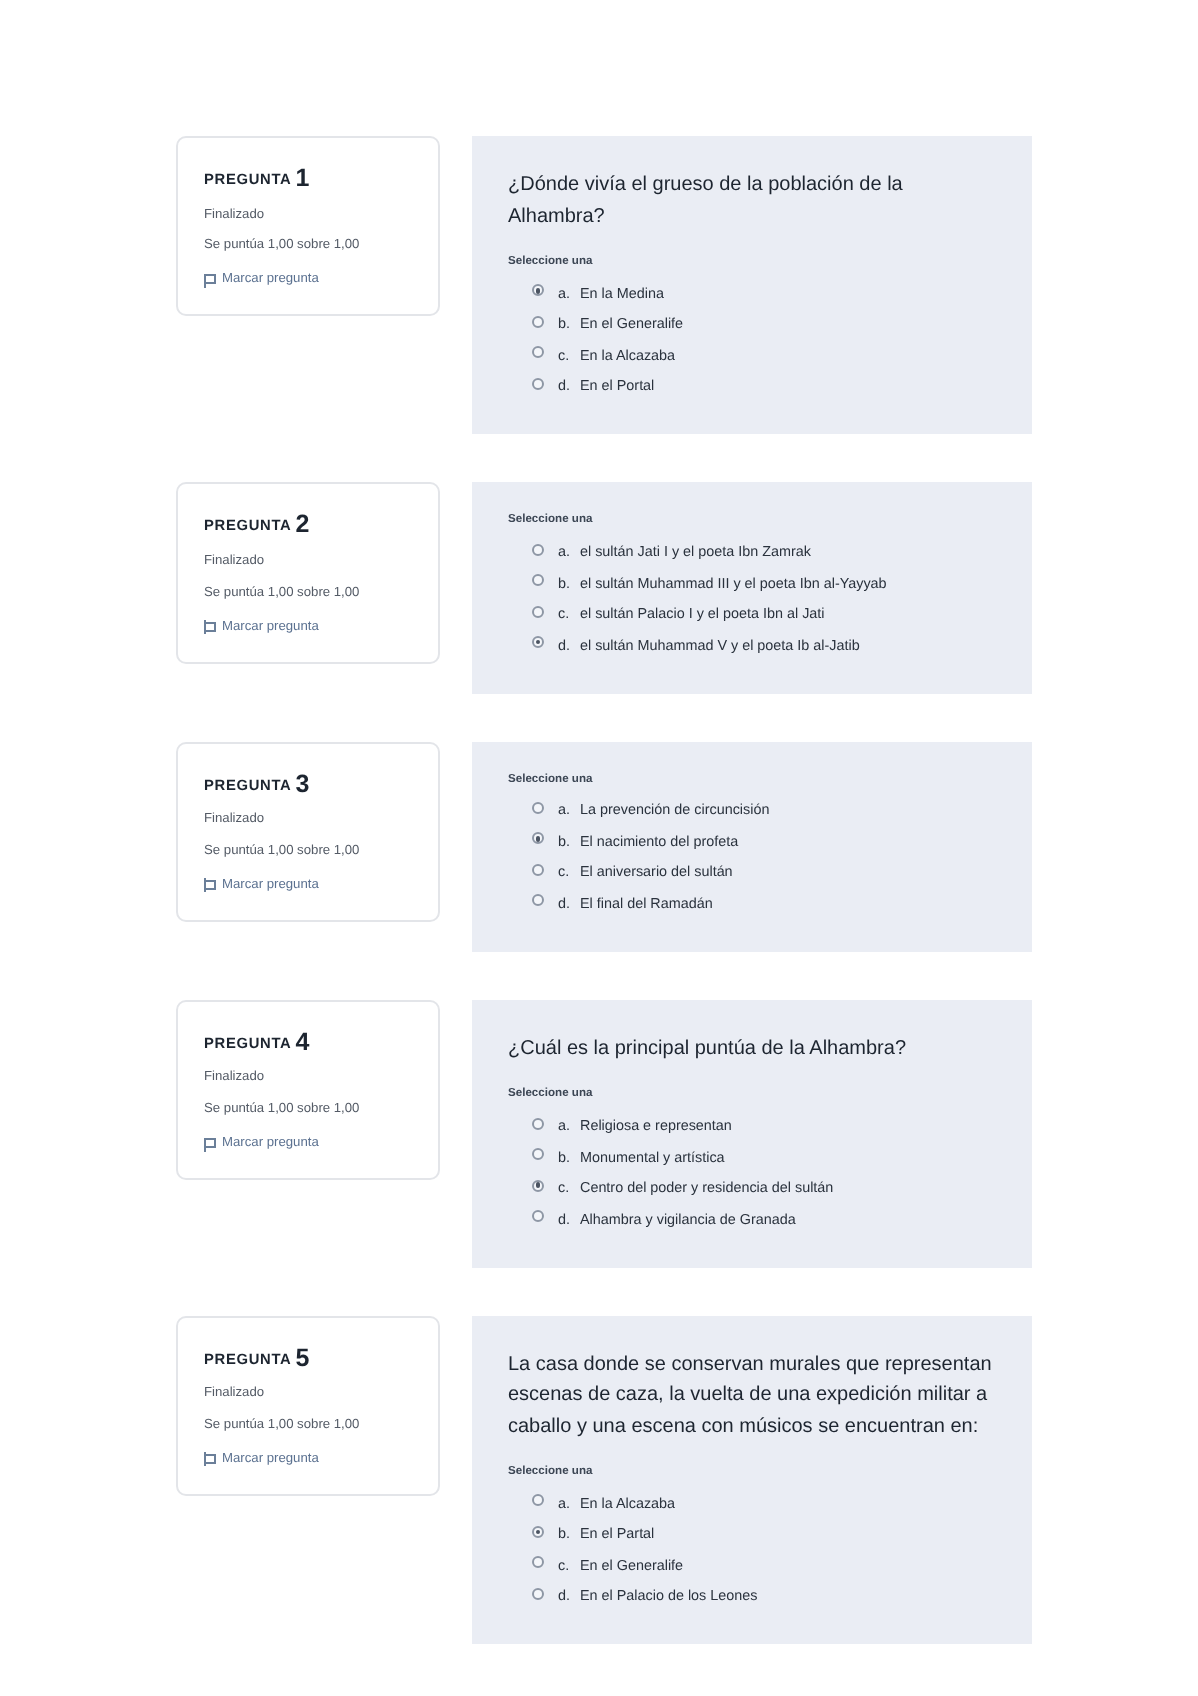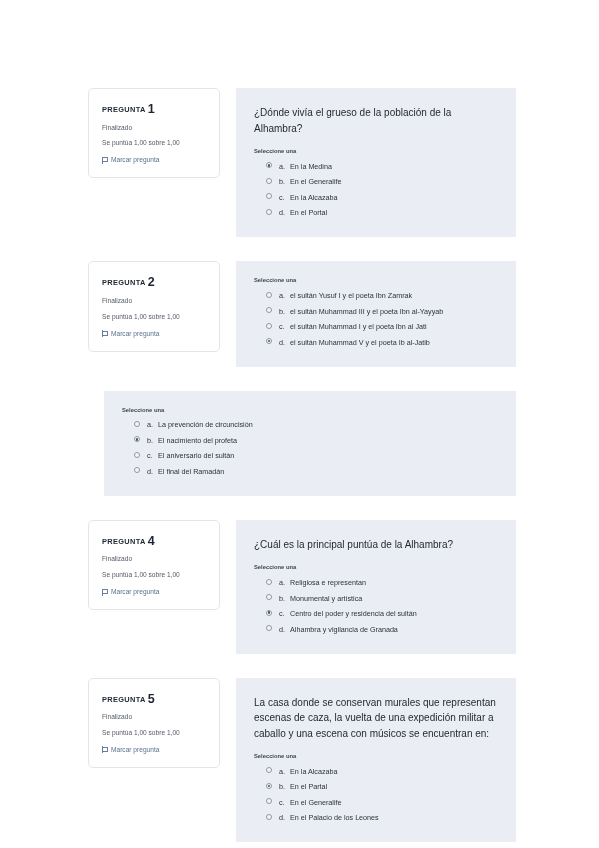--- a/index.html
+++ b/index.html
@@ -12,21 +12,21 @@
     height: 848px;
     font-family: "Liberation Sans", sans-serif;
     overflow: hidden;
     position: relative;
   }
   .page {
     position: relative;
     width: 599px;
     height: 848px;
     background: #ffffff;
-    padding-top: 88px;
+    padding-top: 68px;
     box-sizing: border-box;
   }
   .qrow {
     display: flex;
     align-items: flex-start;
     margin-bottom: 24px;
     padding-left: 88px;
     padding-right: 83px;
     box-sizing: border-box;
   }
@@ -211,41 +211,52 @@
         <span class="flag-icon"></span>
         <span>Marcar pregunta</span>
       </div>
     </div>
     <div class="qpanel">
       <p class="selhint">Seleccione una</p>
       <ul class="opts">
       <li class="opt">
         <span class="radio"></span>
         <span class="optletter">a.</span>
-        <span class="optlabel">el sultán Yusuf I y el poeta Ibn Zamrak</span>
+        <span class="optlabel">el sultán Jati I y el poeta Ibn Zamrak</span>
       </li>
       <li class="opt">
         <span class="radio"></span>
         <span class="optletter">b.</span>
         <span class="optlabel">el sultán Muhammad III y el poeta Ibn al-Yayyab</span>
       </li>
       <li class="opt">
         <span class="radio"></span>
         <span class="optletter">c.</span>
-        <span class="optlabel">el sultán Muhammad I y el poeta Ibn al Jati</span>
+        <span class="optlabel">el sultán Palacio I y el poeta Ibn al Jati</span>
       </li>
       <li class="opt">
         <span class="radio checked"></span>
         <span class="optletter">d.</span>
         <span class="optlabel">el sultán Muhammad V y el poeta Ib al-Jatib</span>
       </li>
           </ul>
     </div>
       </div>
       <div class="qrow">
+    <div class="infocard">
+      <div class="qnum">
+        <span>PREGUNTA</span><span class="num">3</span>
+      </div>
+      <div class="meta">Finalizado</div>
+      <div class="meta last">Se puntúa 1,00 sobre 1,00</div>
+      <div class="flagline">
+        <span class="flag-icon"></span>
+        <span>Marcar pregunta</span>
+      </div>
+    </div>
     <div class="qpanel">
       <p class="selhint">Seleccione una</p>
       <ul class="opts">
       <li class="opt">
         <span class="radio"></span>
         <span class="optletter">a.</span>
         <span class="optlabel">La prevención de circuncisión</span>
       </li>
       <li class="opt">
         <span class="radio checked"></span>

